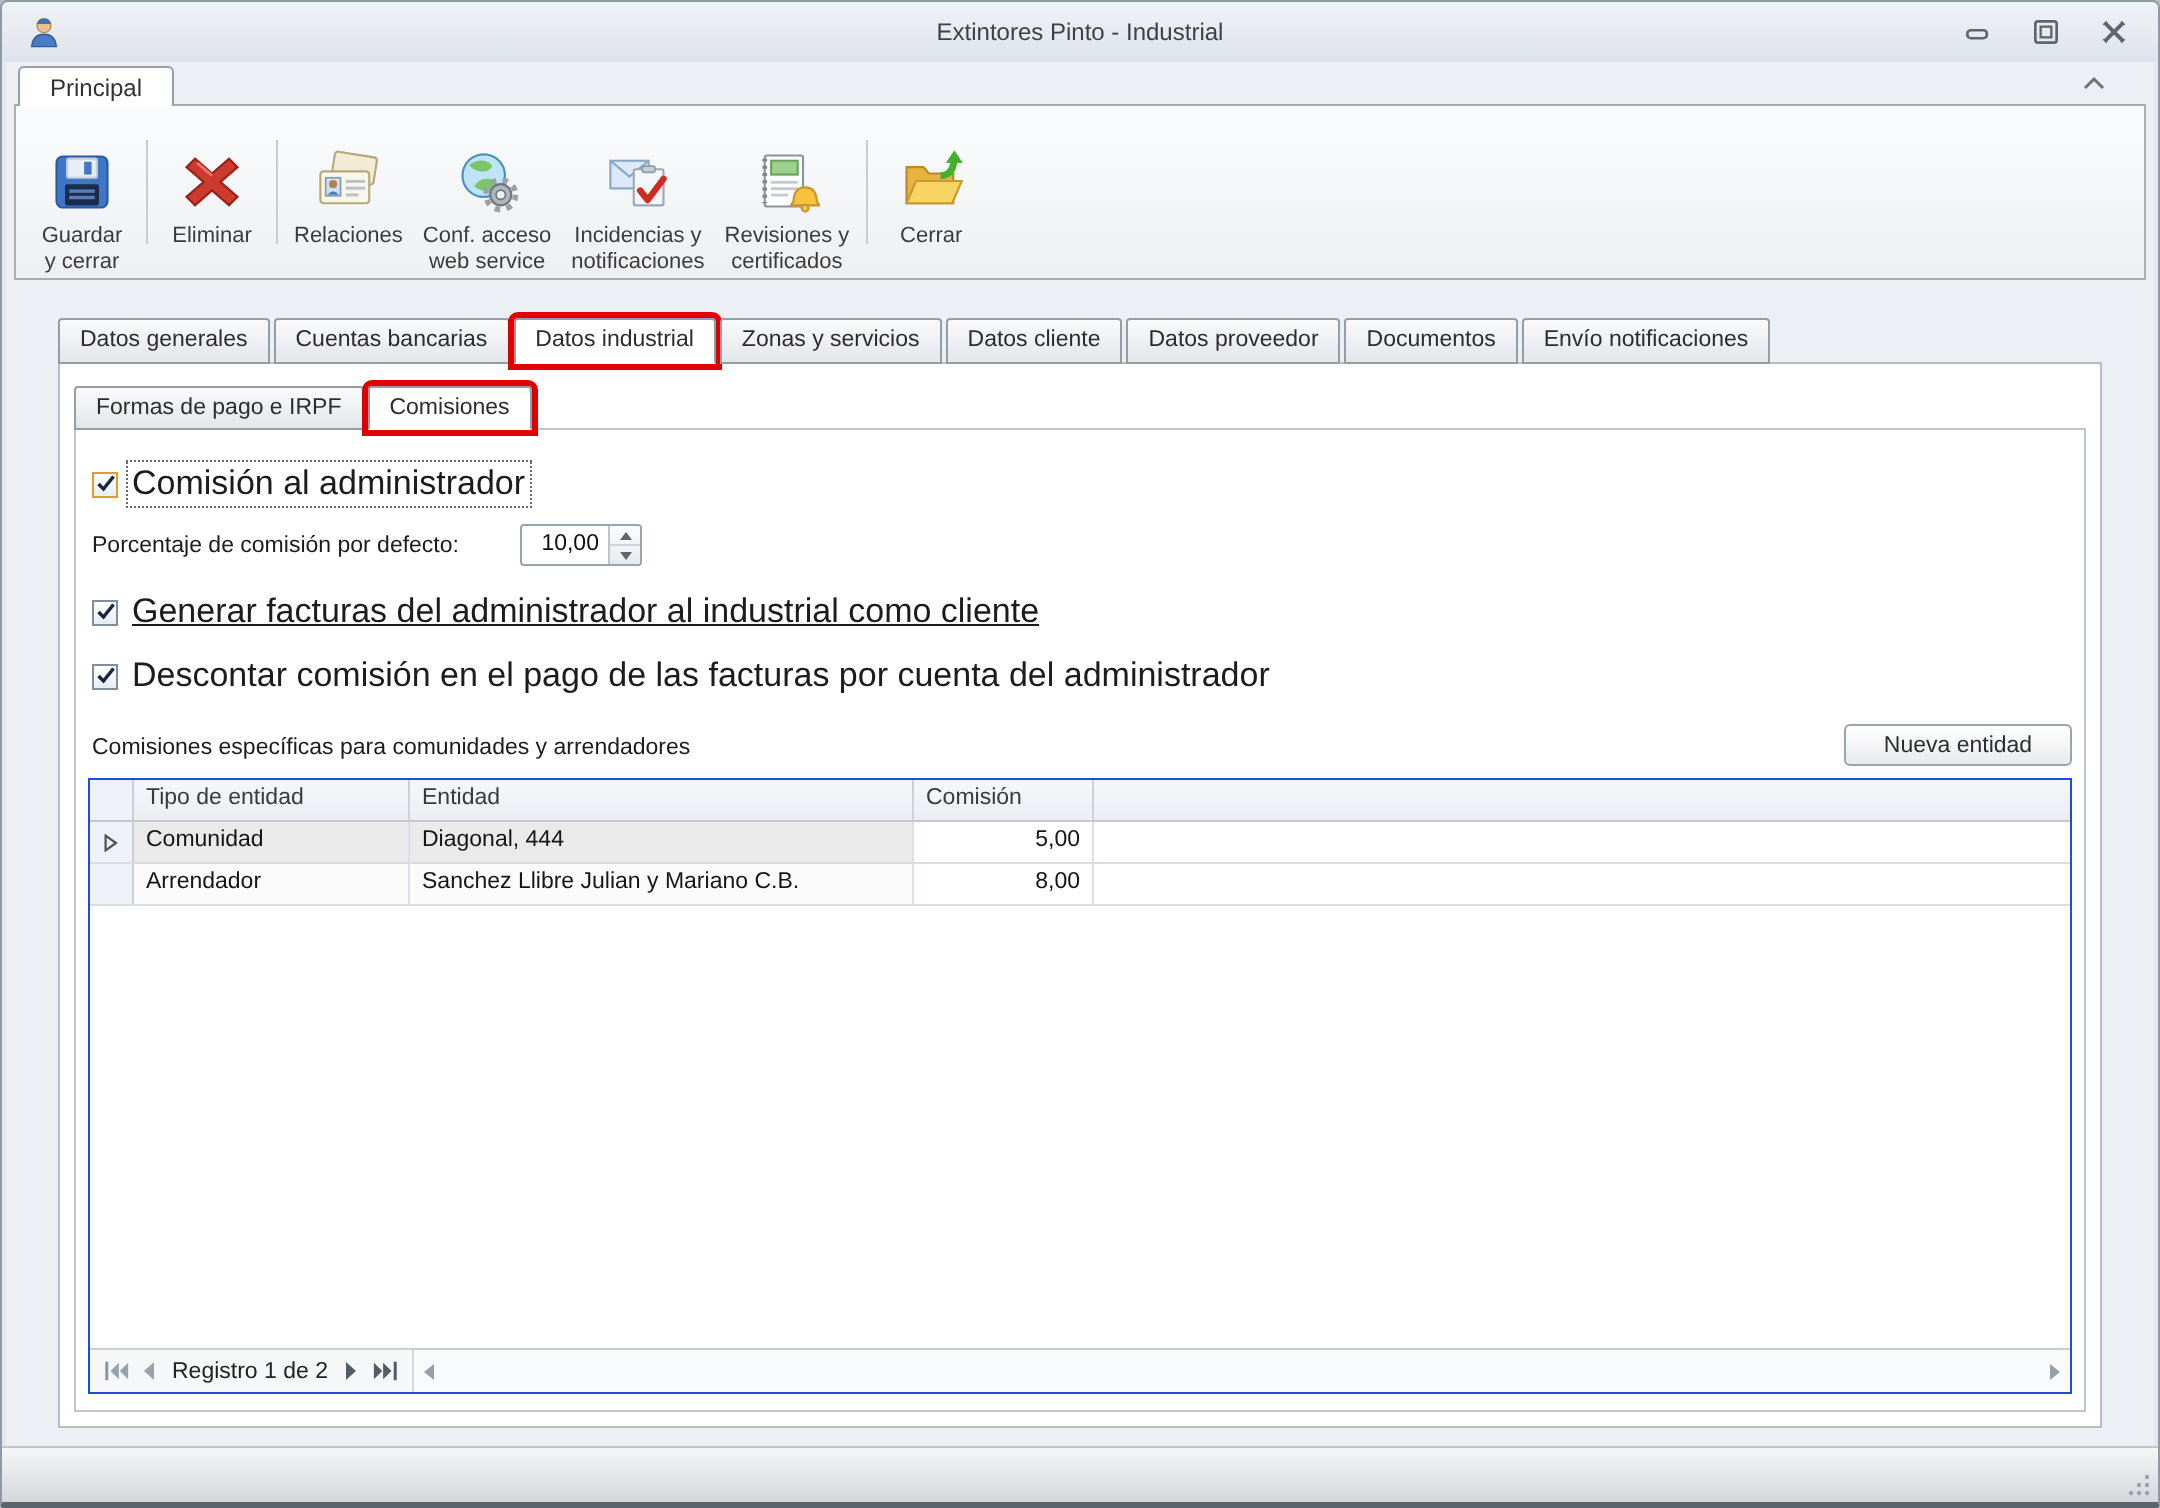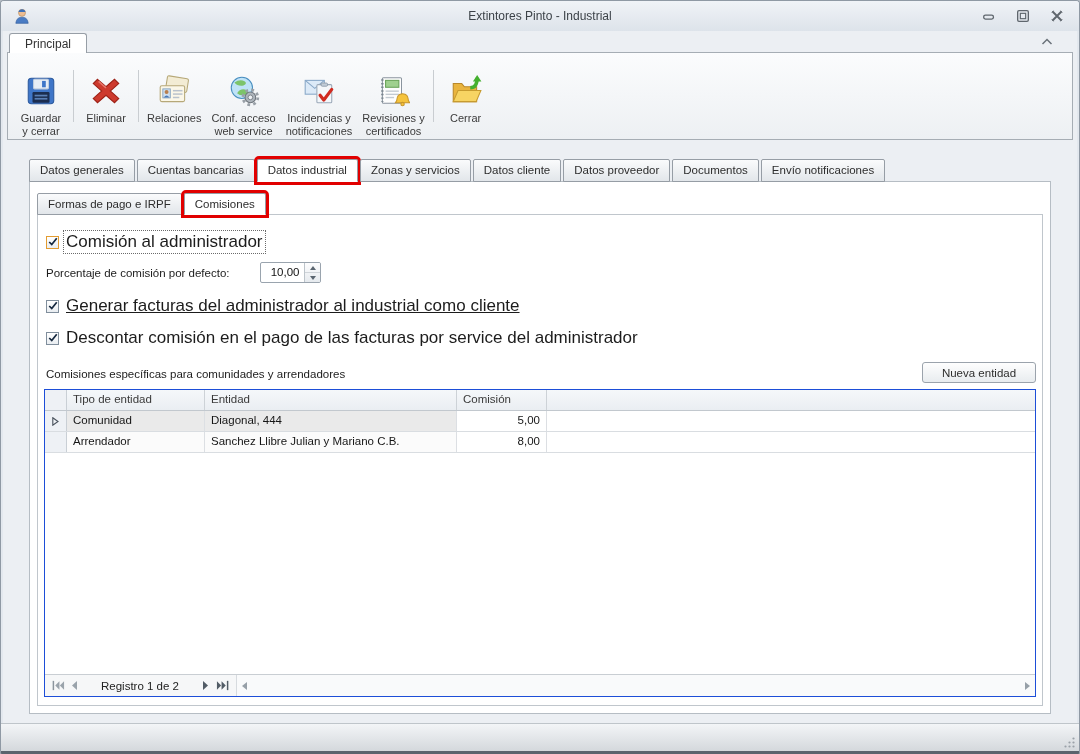--- a/index.html
+++ b/index.html
@@ -81,21 +81,21 @@
   .c-com  { width:90px;  flex:0 0 auto; text-align:right; }
   .c-fill { flex:1; border-right:none !important; }
   .grow.r0 .c-tipo, .grow.r0 .c-ent { background:#eaeaea; }
   .grow.r1 .c-tipo, .grow.r1 .c-ent { background:#fbfbfb; }
   .grow .c-com { background:#fff; }
   .gfillarea { flex:1; background:#fff; }
 
   .gfoot { height:22px; border-top:1px solid #c9ced3; background:#f6f7f8; display:flex; align-items:center;
     font-size:11.5px; color:#222; flex:0 0 auto; padding-left:5px; }
   .navbtn { width:16px; height:16px; display:flex; align-items:center; justify-content:center; }
-  .navlabel { margin:0 19px; padding-top:1px; }
+  .navlabel { margin:0 4px; padding-top:1px; }
   .hscroll { flex:1; align-self:stretch; display:flex; align-items:center; justify-content:space-between;
     margin-left:6px; border-left:1px solid #d7dbdf; background:#f9fafb; padding:0 5px; }
   .sb-tri-l { width:0; height:0; border-top:4px solid transparent; border-bottom:4px solid transparent; border-right:5px solid #97a0a8; }
   .sb-tri-r { width:0; height:0; border-top:4px solid transparent; border-bottom:4px solid transparent; border-left:5px solid #97a0a8; }
 
   
   .statusbar { height:28px; flex:0 0 auto; background:linear-gradient(#f3f5f7,#d4d8dc);
     border-top:1px solid #bfc5ca; display:flex; align-items:flex-end; justify-content:flex-end; padding:0 3px 2px 0; }
 </style>
 </head>
@@ -287,21 +287,21 @@
           </span>
           <span class="clbl">Generar facturas del administrador al industrial como cliente</span>
         </div>
 
         <div class="checkrow" style="margin-top:10px;">
           <span class="cbx">
             <svg width="10" height="10" viewBox="0 0 12 12">
                 <polyline points="1.5,6 4.5,9 10.5,1.5" fill="none" stroke="#16283f" stroke-width="2.1"></polyline>
               </svg>
           </span>
-          <span class="clbl">Descontar comisión en el pago de las facturas por service del administrador</span>
+          <span class="clbl">Descontar comisión en el pago de las facturas por cuenta del administrador</span>
         </div>
 
         <div class="captionrow">
           <span class="caption">Comisiones específicas para comunidades y arrendadores</span>
           <button class="newbtn">Nueva entidad</button>
         </div>
 
         <div class="grid">
 
           <div class="ghead">

